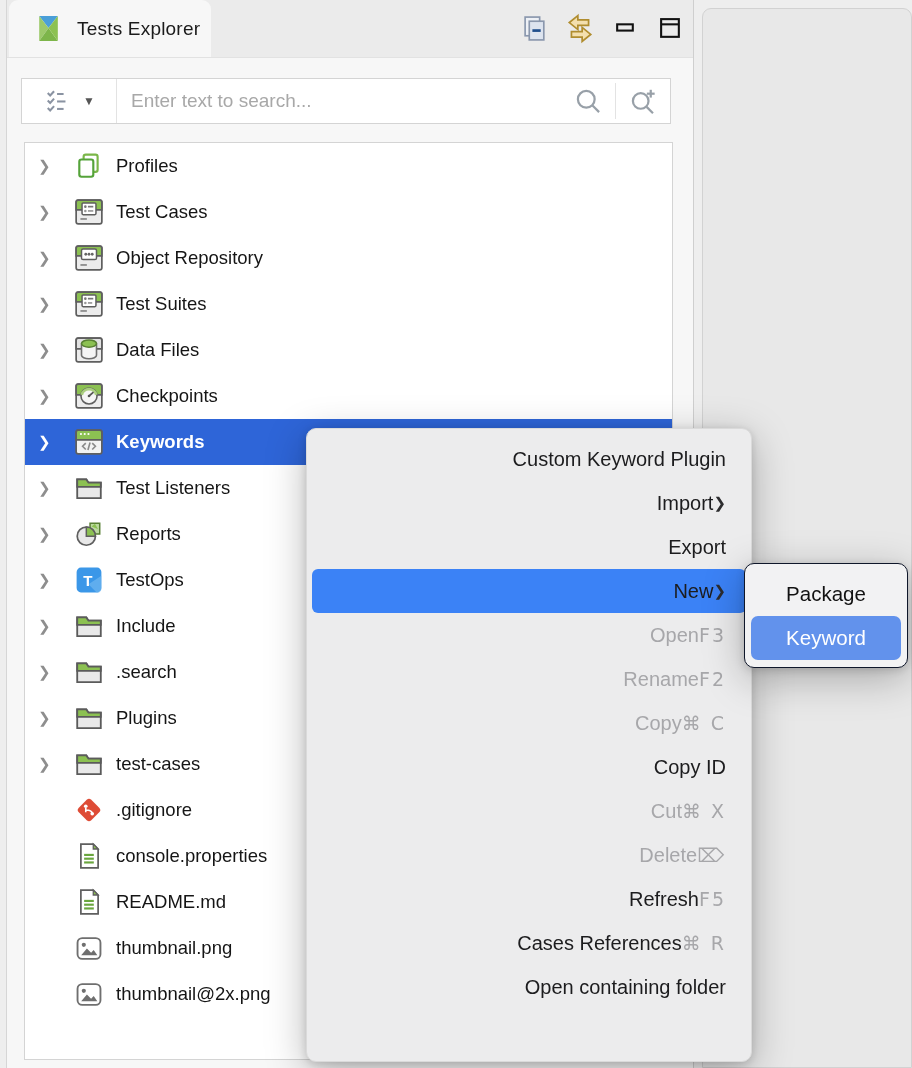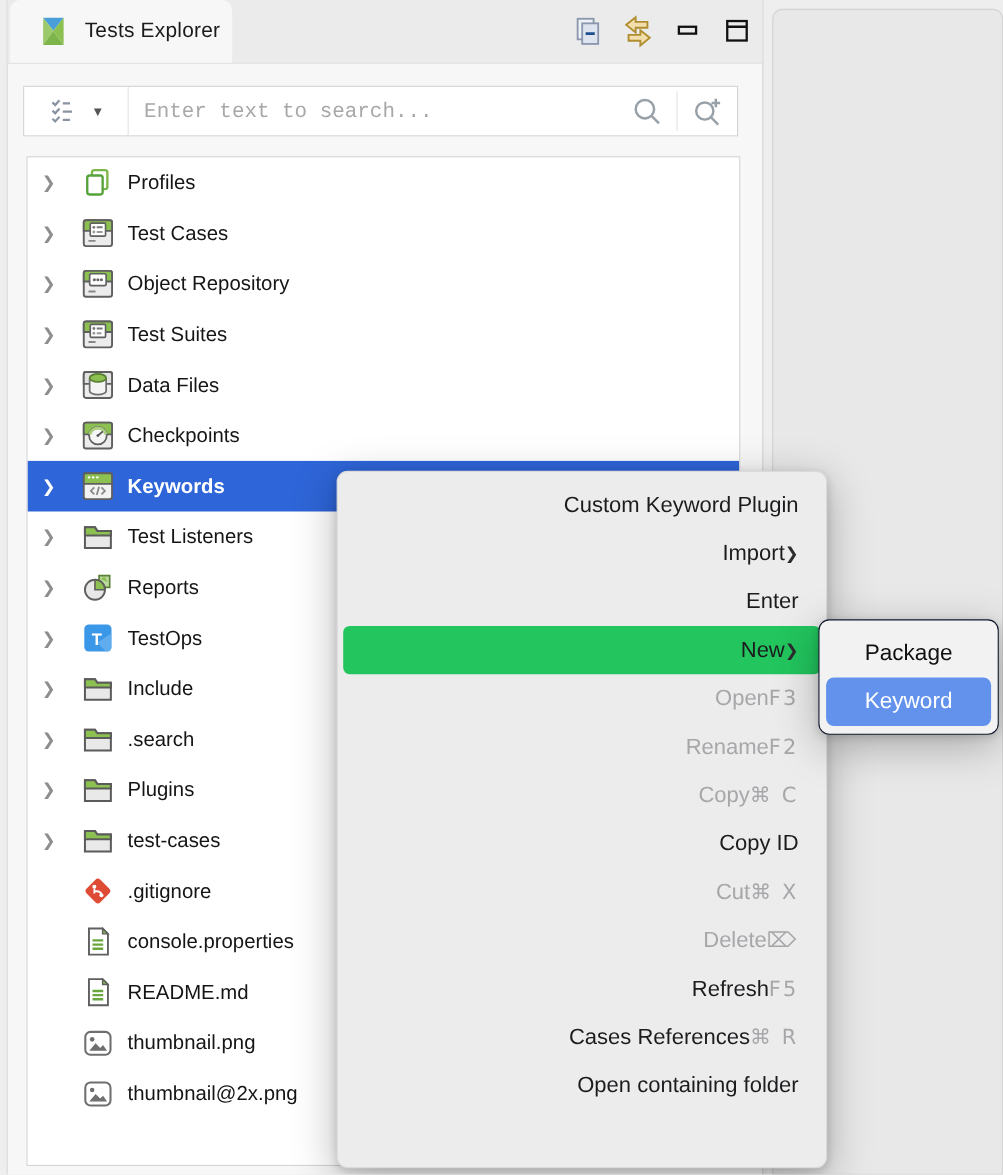--- a/index.html
+++ b/index.html
@@ -16,21 +16,21 @@
   .hdr-icons{position:absolute;right:8px;top:0;height:57px;display:flex;align-items:center;gap:15px;}
   .hicon{display:inline-flex;width:30px;height:30px;align-items:center;justify-content:center;cursor:default;}
 
   
   .search-box{position:absolute;left:14px;top:78px;width:650px;height:46px;background:#ffffff;
     border:1px solid #d4d4d4;display:flex;align-items:stretch;box-sizing:border-box;}
   .filter-ctl{width:94px;display:flex;align-items:center;justify-content:center;gap:10px;
     border-right:1px solid #e3e3e3;}
   .caret{font-size:12px;color:#555;}
   .search-input{flex:1;border:none;outline:none;font-size:19px;color:#701a75;padding:0 14px;
-    font-family:Liberation Mono, monospace;background:transparent;}
+    font-family:Liberation Sans, sans-serif;background:transparent;}
   .search-input::placeholder{color:#a8a8a8;}
   .sicon{width:54px;display:flex;align-items:center;justify-content:center;}
   .sep{width:1px;background:#e3e3e3;margin:4px 0;}
 
   
   .tree{position:absolute;left:17px;top:142px;width:649px;height:918px;background:#ffffff;
     border:1px solid #d4d4d4;box-sizing:border-box;overflow:hidden;}
   .trow{height:46px;display:flex;align-items:center;padding-left:13px;box-sizing:border-box;}
   .trow .chev{width:26px;font-size:15px;color:#8e8e8e;flex:0 0 26px;text-align:left;
     font-family:"DejaVu Sans",sans-serif;}
@@ -390,24 +390,24 @@
   <div class="ctx-menu" id="ctx-menu">
       <div class="mi">
     <span class="mlabel">Custom Keyword Plugin</span>
 
   </div>
       <div class="mi">
     <span class="mlabel">Import</span>
     <span class="marrow">❯</span>
   </div>
       <div class="mi">
-    <span class="mlabel">Enter</span>
-
-  </div>
-      <div class="mi" style="background: #22c55e;">
+    <span class="mlabel">Export</span>
+
+  </div>
+      <div class="mi" style="background: #3b82f6;">
     <span class="mlabel">New</span>
     <span class="marrow">❯</span>
   </div>
       <div class="mi disabled">
     <span class="mlabel">Open</span>
     <span class="msc">F3</span>
   </div>
       <div class="mi disabled">
     <span class="mlabel">Rename</span>
     <span class="msc">F2</span>

